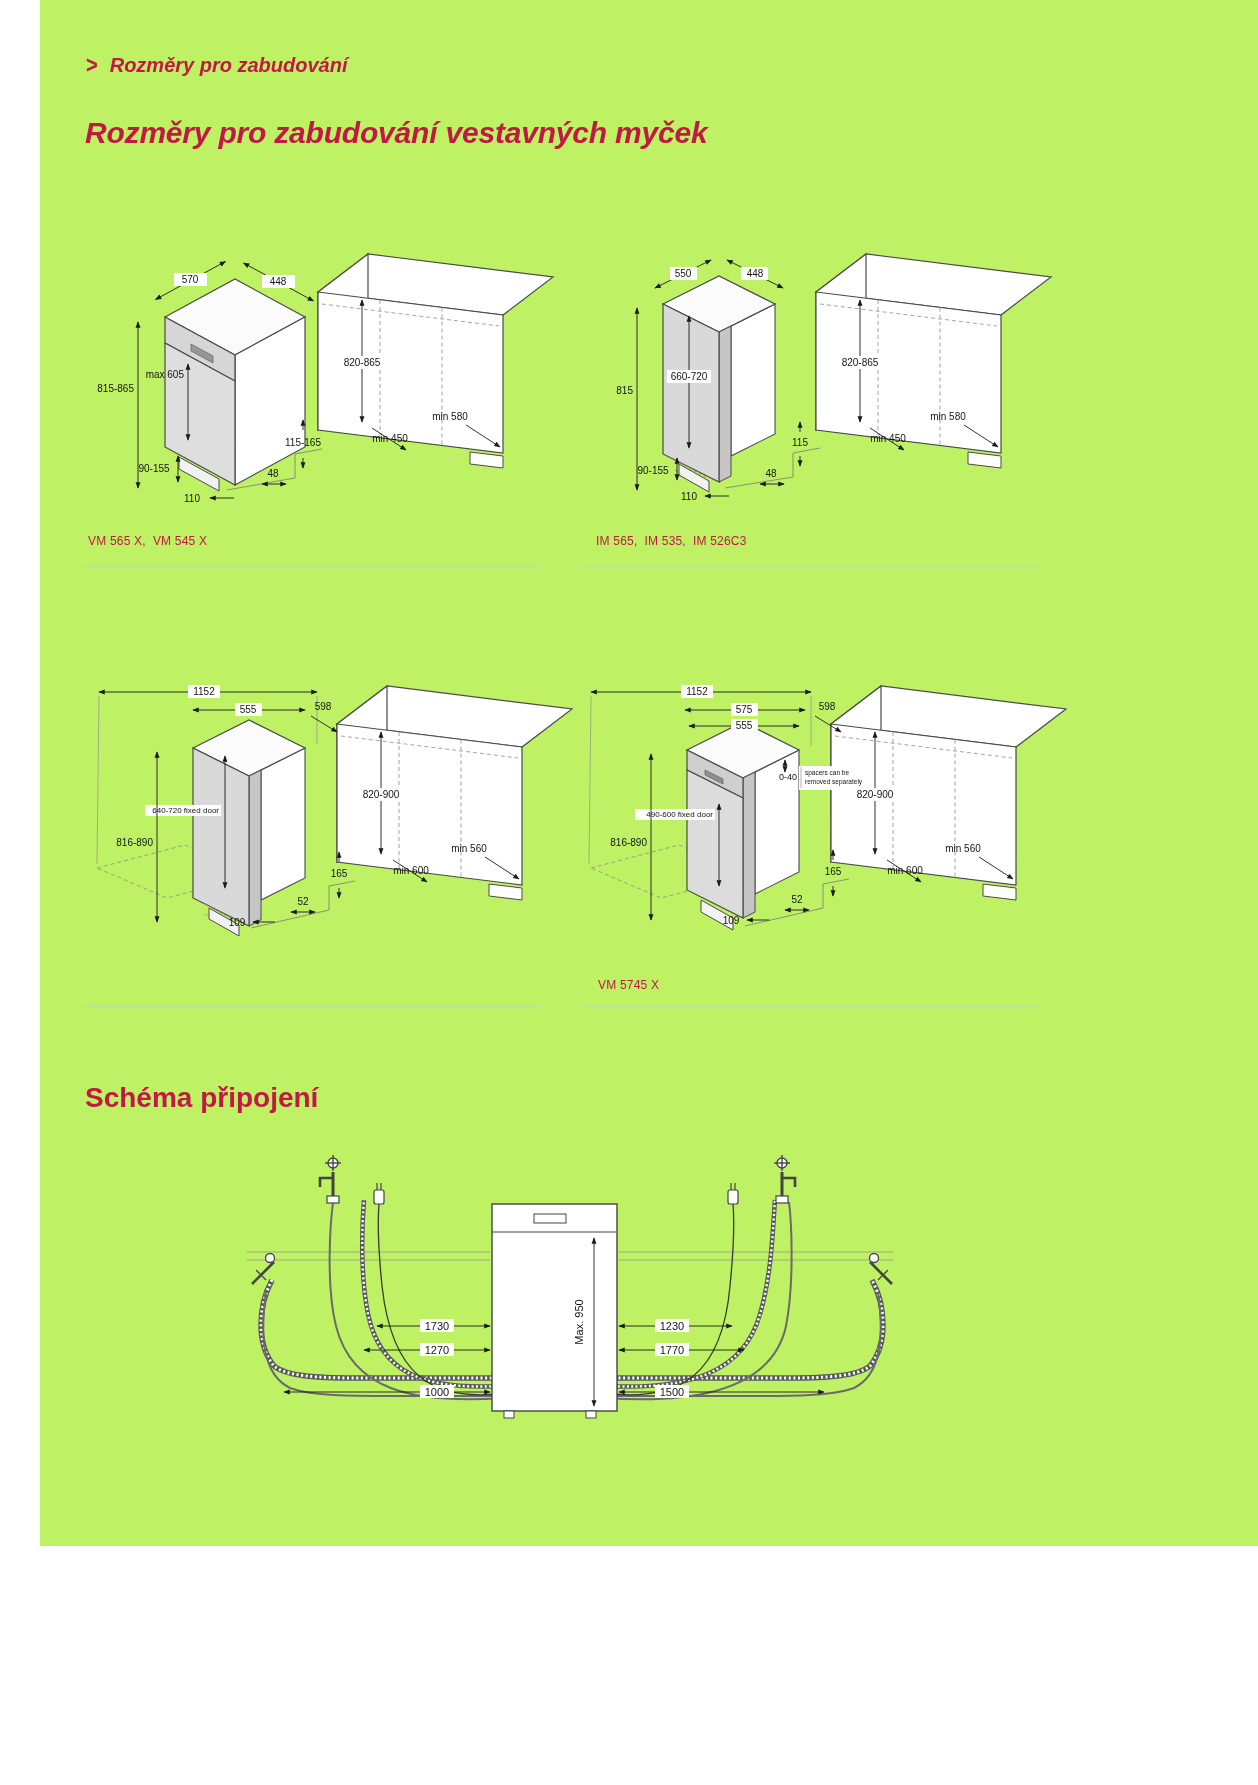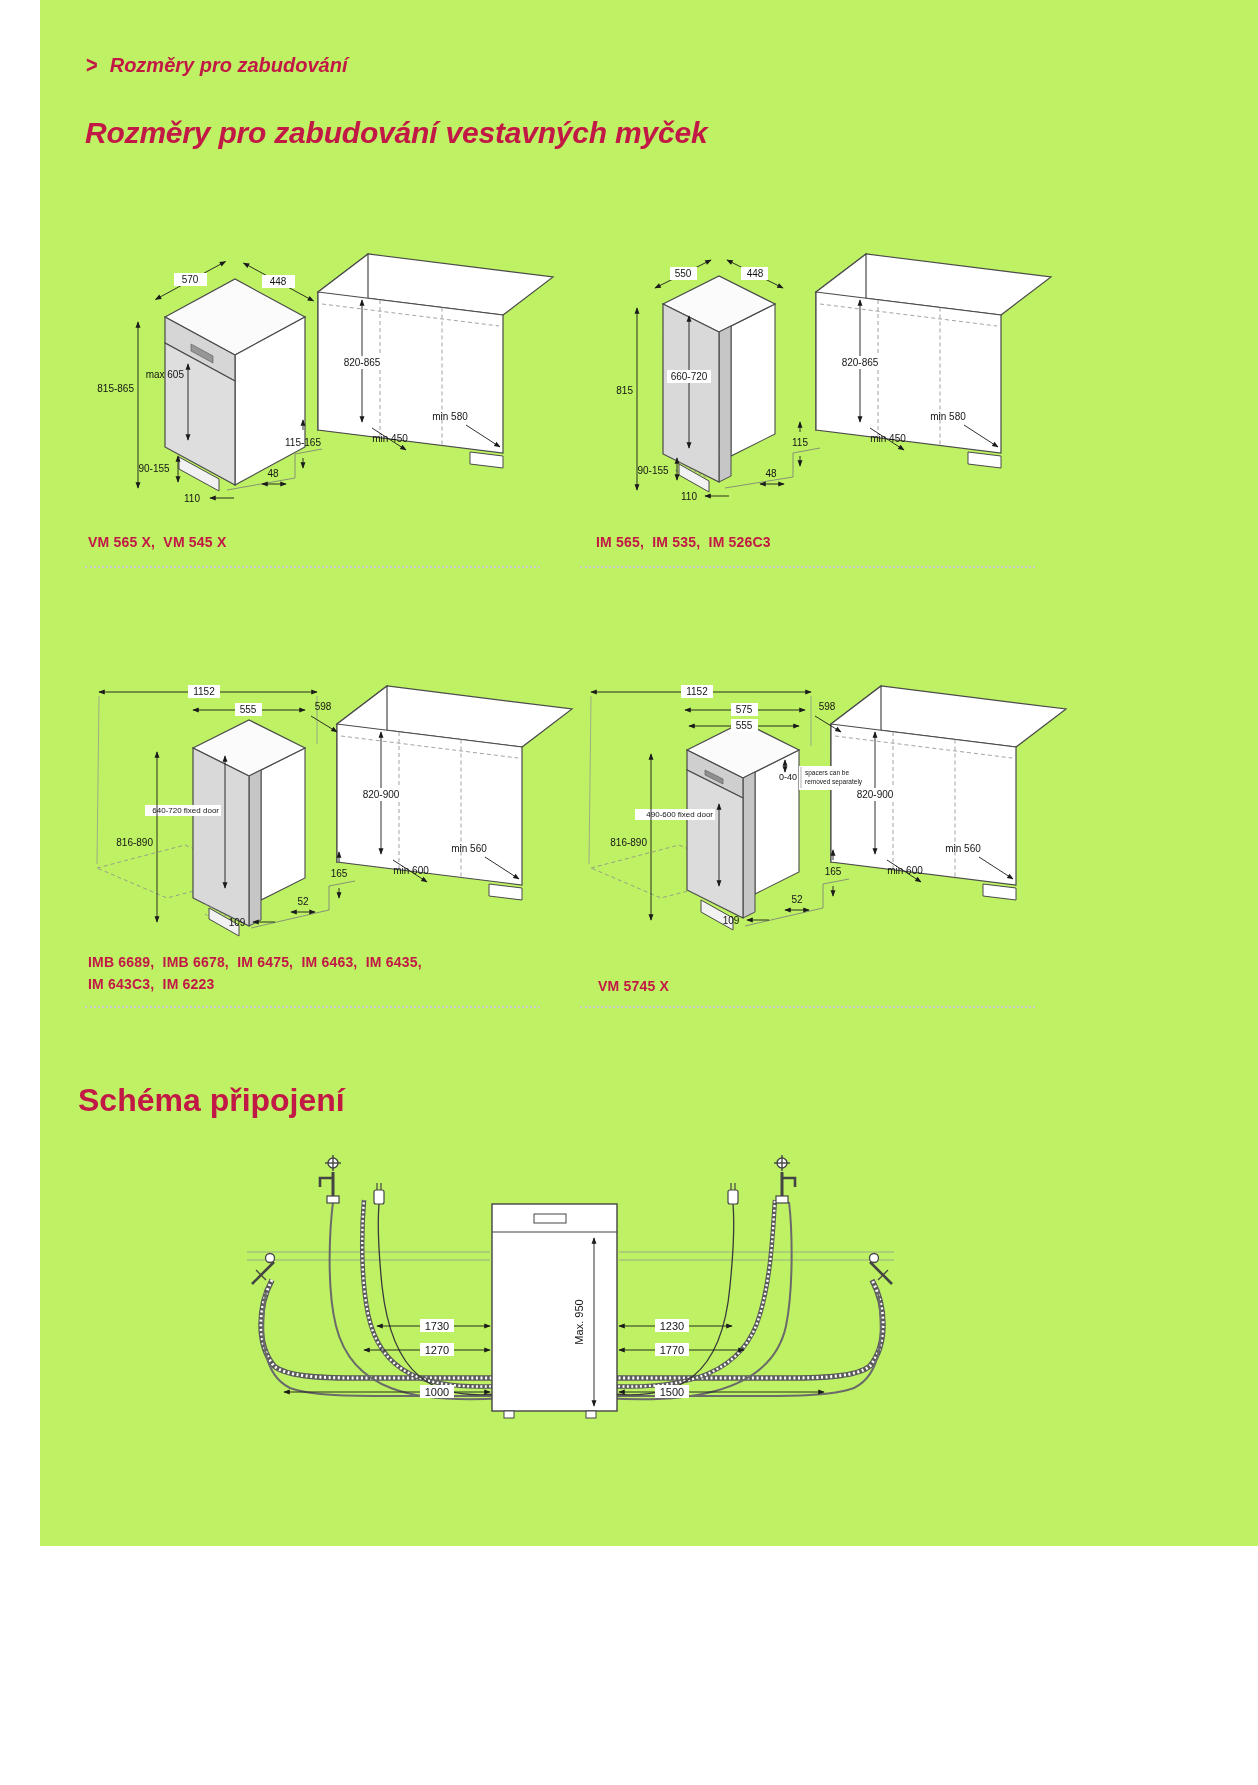--- a/index.html
+++ b/index.html
@@ -5,23 +5,23 @@
   :root{ --red:#c21845; --ink:#141414; --line:#4a4a4a; }
   html,body{margin:0;padding:0;background:#fff;}
   .page{position:relative;width:1258px;height:1546px;background:#bef264;overflow:hidden;
         font-family:"Liberation Sans",sans-serif;color:var(--ink);margin-left:40px;}
   .breadcrumb{position:absolute;left:46px;top:54px;color:var(--red);
         font-size:20px;font-weight:bold;font-style:italic;}
   .breadcrumb .chev{font-style:normal;display:inline-block;margin-right:12px;
         transform:scaleY(1.15);font-weight:bold;}
   .h1{position:absolute;left:45px;top:116px;margin:0;color:var(--red);
         font-size:30px;font-weight:bold;letter-spacing:-0.2px;font-style:italic;}
-  .h2{position:absolute;left:38px;top:1082px;margin:0;color:var(--red);
-        font-size:32px;font-weight:bold;}
-  .models{position:absolute;color:var(--red);font-weight:bold;font-size:14px;
+  .h2{position:absolute;left:45px;top:1082px;margin:0;color:var(--red);
+        font-size:28px;font-weight:bold;}
+  .models{position:absolute;color:var(--red);font-weight:normal;font-size:12px;
         letter-spacing:.2px;white-space:pre-wrap;line-height:1.55;}
   .dotline{position:absolute;height:0;border-top:2px dotted #cccccc;}
   .pagenum{position:absolute;left:48px;top:1720px;font-size:15px;color:#3a3a3a;text-align:right;}
   .diag{position:absolute;}
   
   .dt{font-family:"Liberation Sans",sans-serif;font-size:10px;fill:#141414;}
   .dt8{font-size:8px;} .dt65{font-size:6.5px;} .dt9{font-size:9px;} .dt11{font-size:11px;}
   .dim{stroke:#1a1a1a;stroke-width:.9;fill:none;}
   .thin{stroke:#909090;stroke-width:.7;fill:none;}
   .dash{stroke:#8c8c8c;stroke-width:.8;fill:none;stroke-dasharray:4 3;}
@@ -275,21 +275,20 @@
     <rect class="bg" x="276" y="128" width="48" height="13"></rect>
     <text class="dt" x="300" y="138" text-anchor="middle">820-900</text>
 
     <line class="dim" x1="312" y1="200" x2="346" y2="222" marker-end="url(#arr)"></line>
     <text class="dt" x="330" y="214" text-anchor="middle">min 600</text>
 
     <line class="dim" x1="404" y1="197" x2="438" y2="219" marker-end="url(#arr)"></line>
     <text class="dt" x="388" y="192" text-anchor="middle">min 560</text>
   </svg>
 
-  <div class="models" style="left:48px;top:952px;width:470px"><span>IMB 6689,  IMB 6678,  IM 6475,  IM 6463,  IM 6435,</span><br><span>IM 643C3,  IM 6223</span></div>
   <div class="dotline" style="left:45px;top:1006px;width:455px"></div>
   <div class="models" style="left:558px;top:976px">VM 5745 X</div>
   <div class="dotline" style="left:540px;top:1006px;width:455px"></div>
 
   <div class="h2">Schéma připojení</div>
 
   <svg class="diag" style="left:192px;top:1146px" width="680" height="310" viewBox="0 0 680 310">
 
     <line class="thin" x1="15" y1="106" x2="258" y2="106"></line>
     <line class="thin" x1="15" y1="114" x2="258" y2="114"></line>

